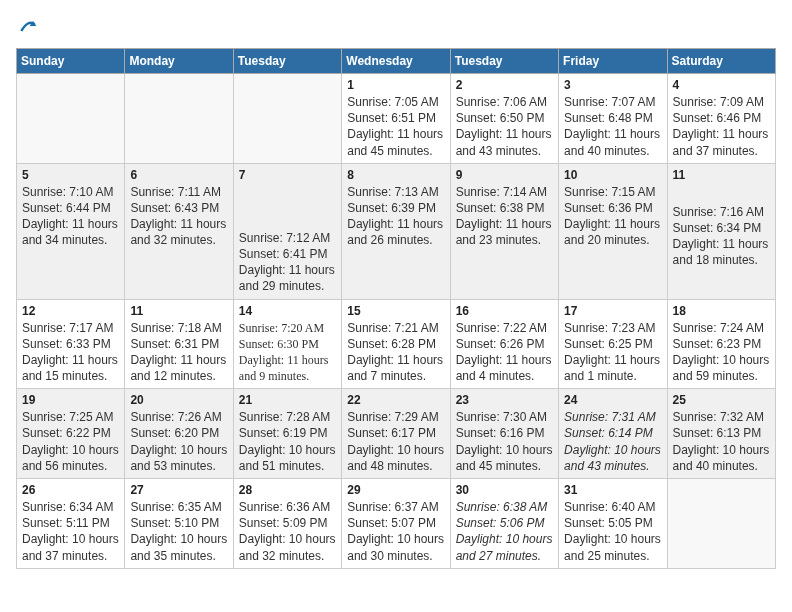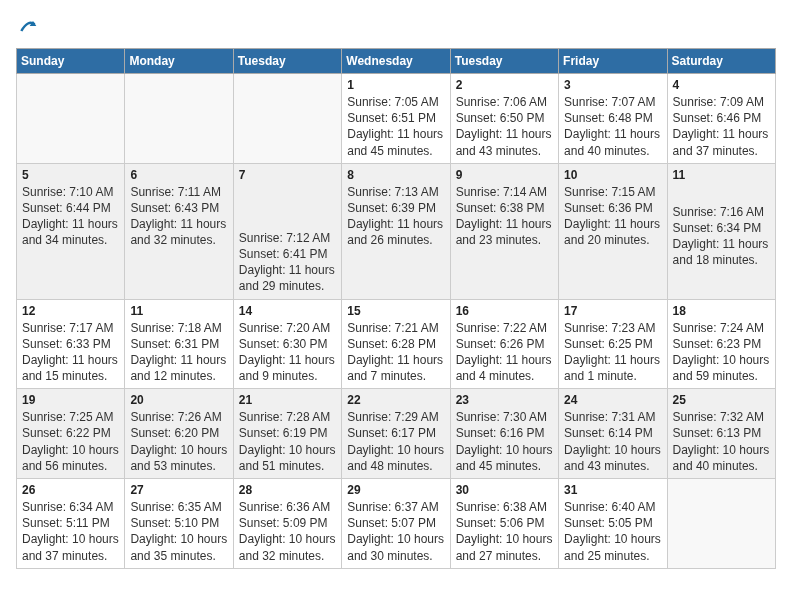--- a/index.html
+++ b/index.html
@@ -202,21 +202,21 @@
 Daylight: 11 hours and 15 minutes.</div>
         </td>
         <td>
           <div class="day-num">11</div>
           <div class="day-info" style="white-space: pre-line;">Sunrise: 7:18 AM
 Sunset: 6:31 PM
 Daylight: 11 hours and 12 minutes.</div>
         </td>
         <td>
           <div class="day-num">14</div>
-          <div class="day-info" style="white-space: pre-line;">Sunrise: 7:20 AM
+          <div class="day-info" style="white-space: pre-line; font-family: Liberation Serif, serif;">Sunrise: 7:20 AM
 Sunset: 6:30 PM
 Daylight: 11 hours and 9 minutes.</div>
         </td>
         <td>
           <div class="day-num">15</div>
           <div class="day-info" style="white-space: pre-line;">Sunrise: 7:21 AM
 Sunset: 6:28 PM
 Daylight: 11 hours and 7 minutes.</div>
         </td>
         <td>
@@ -264,21 +264,21 @@
 Daylight: 10 hours and 48 minutes.</div>
         </td>
         <td>
           <div class="day-num">23</div>
           <div class="day-info" style="white-space: pre-line;">Sunrise: 7:30 AM
 Sunset: 6:16 PM
 Daylight: 10 hours and 45 minutes.</div>
         </td>
         <td>
           <div class="day-num">24</div>
-          <div class="day-info" style="white-space: pre-line;">Sunrise: 7:31 AM
+          <div class="day-info" style="white-space: pre-line; font-style: italic;">Sunrise: 7:31 AM
 Sunset: 6:14 PM
 Daylight: 10 hours and 43 minutes.</div>
         </td>
         <td>
           <div class="day-num">25</div>
           <div class="day-info" style="white-space: pre-line;">Sunrise: 7:32 AM
 Sunset: 6:13 PM
 Daylight: 10 hours and 40 minutes.</div>
         </td>
       </tr>
@@ -302,21 +302,21 @@
 Daylight: 10 hours and 32 minutes.</div>
         </td>
         <td>
           <div class="day-num">29</div>
           <div class="day-info" style="white-space: pre-line;">Sunrise: 6:37 AM
 Sunset: 5:07 PM
 Daylight: 10 hours and 30 minutes.</div>
         </td>
         <td>
           <div class="day-num">30</div>
-          <div class="day-info" style="white-space: pre-line;">Sunrise: 6:38 AM
+          <div class="day-info" style="white-space: pre-line; font-style: italic;">Sunrise: 6:38 AM
 Sunset: 5:06 PM
 Daylight: 10 hours and 27 minutes.</div>
         </td>
         <td>
           <div class="day-num">31</div>
           <div class="day-info" style="white-space: pre-line;">Sunrise: 6:40 AM
 Sunset: 5:05 PM
 Daylight: 10 hours and 25 minutes.</div>
         </td>
         <td class="empty"></td>

